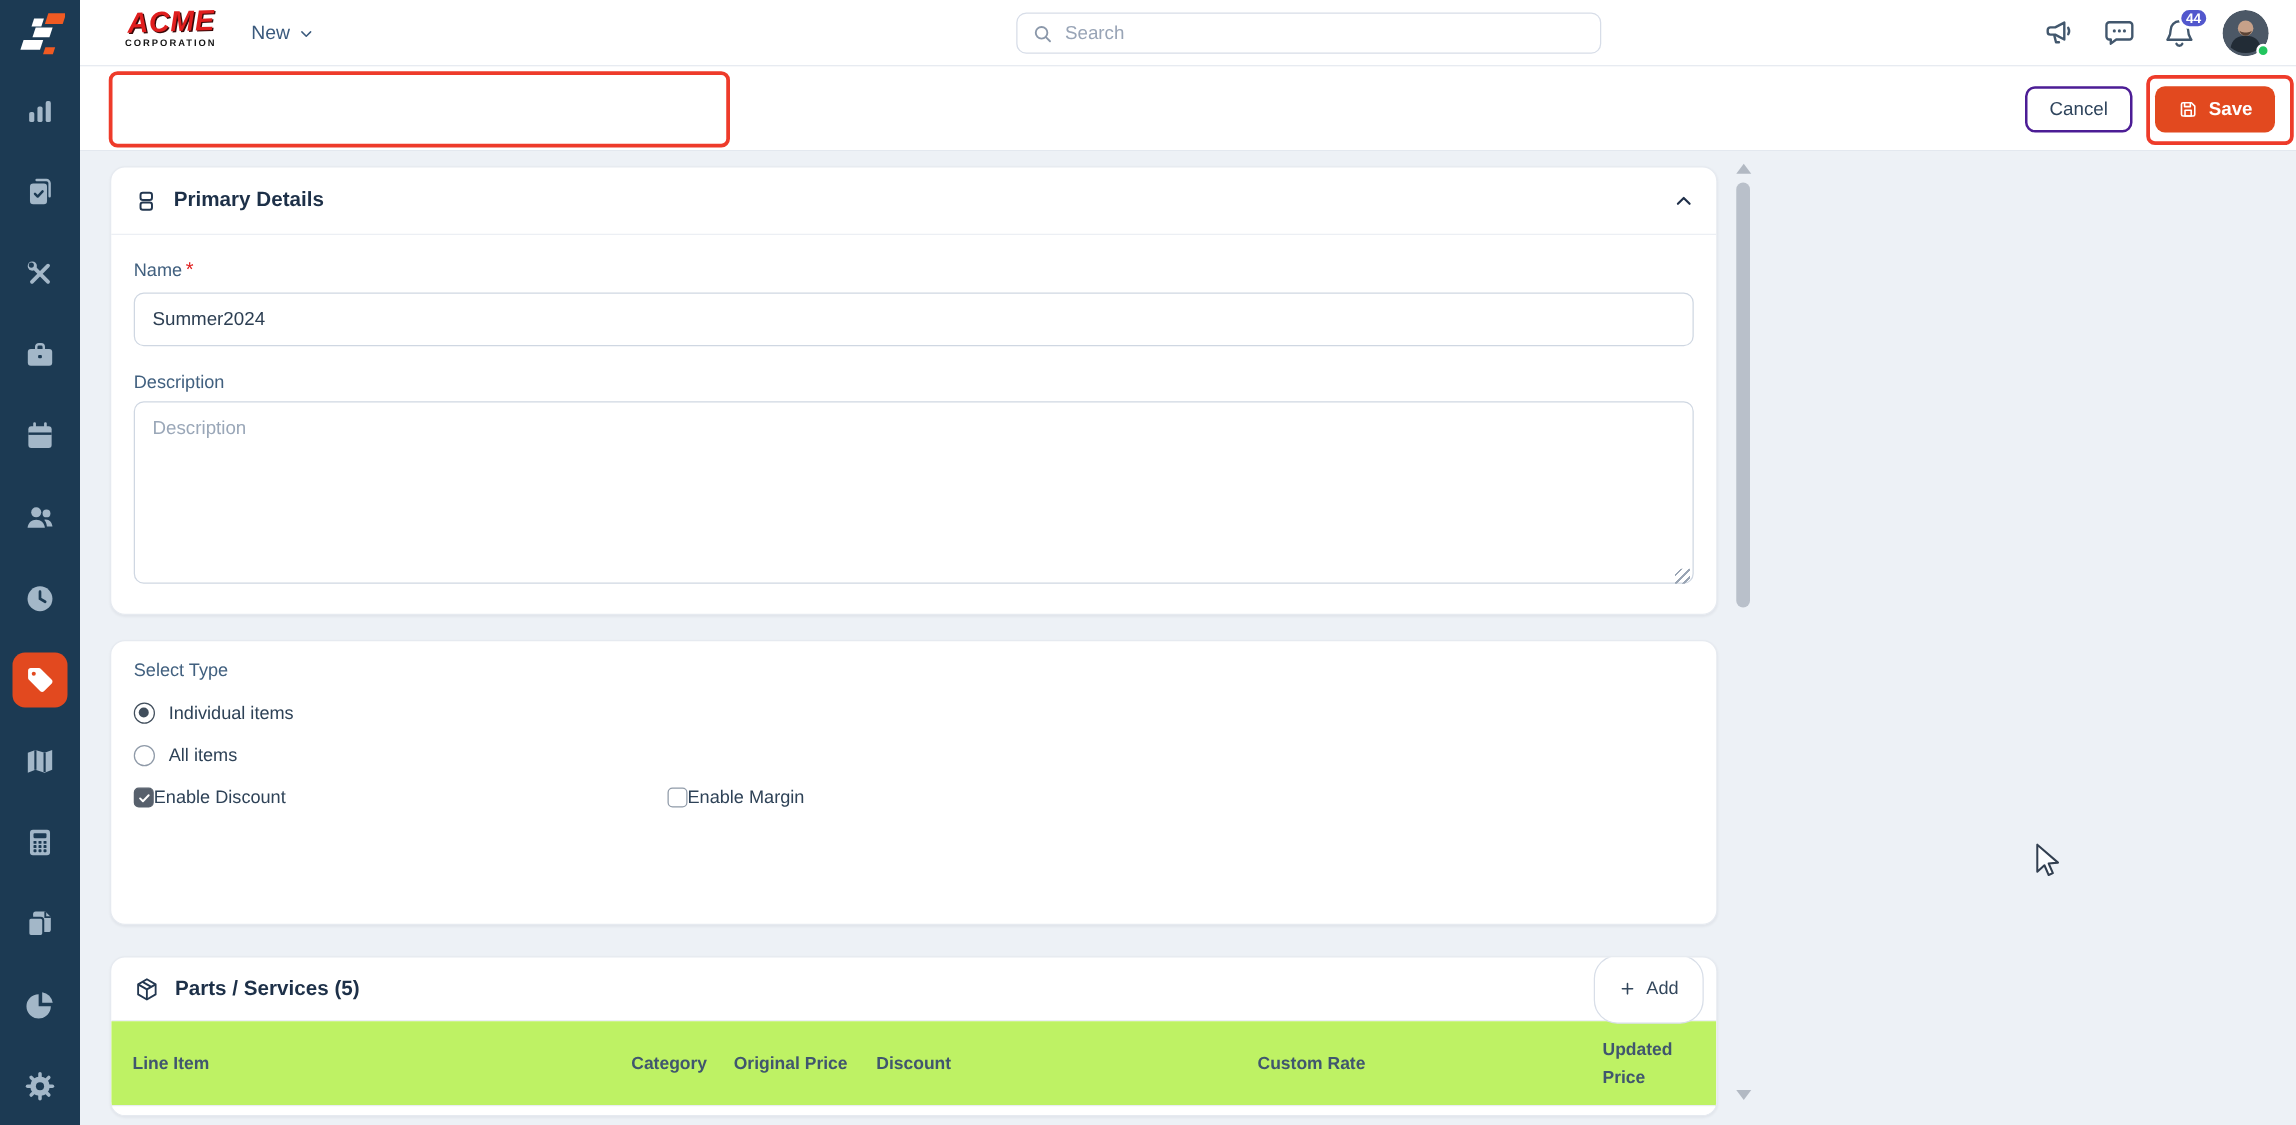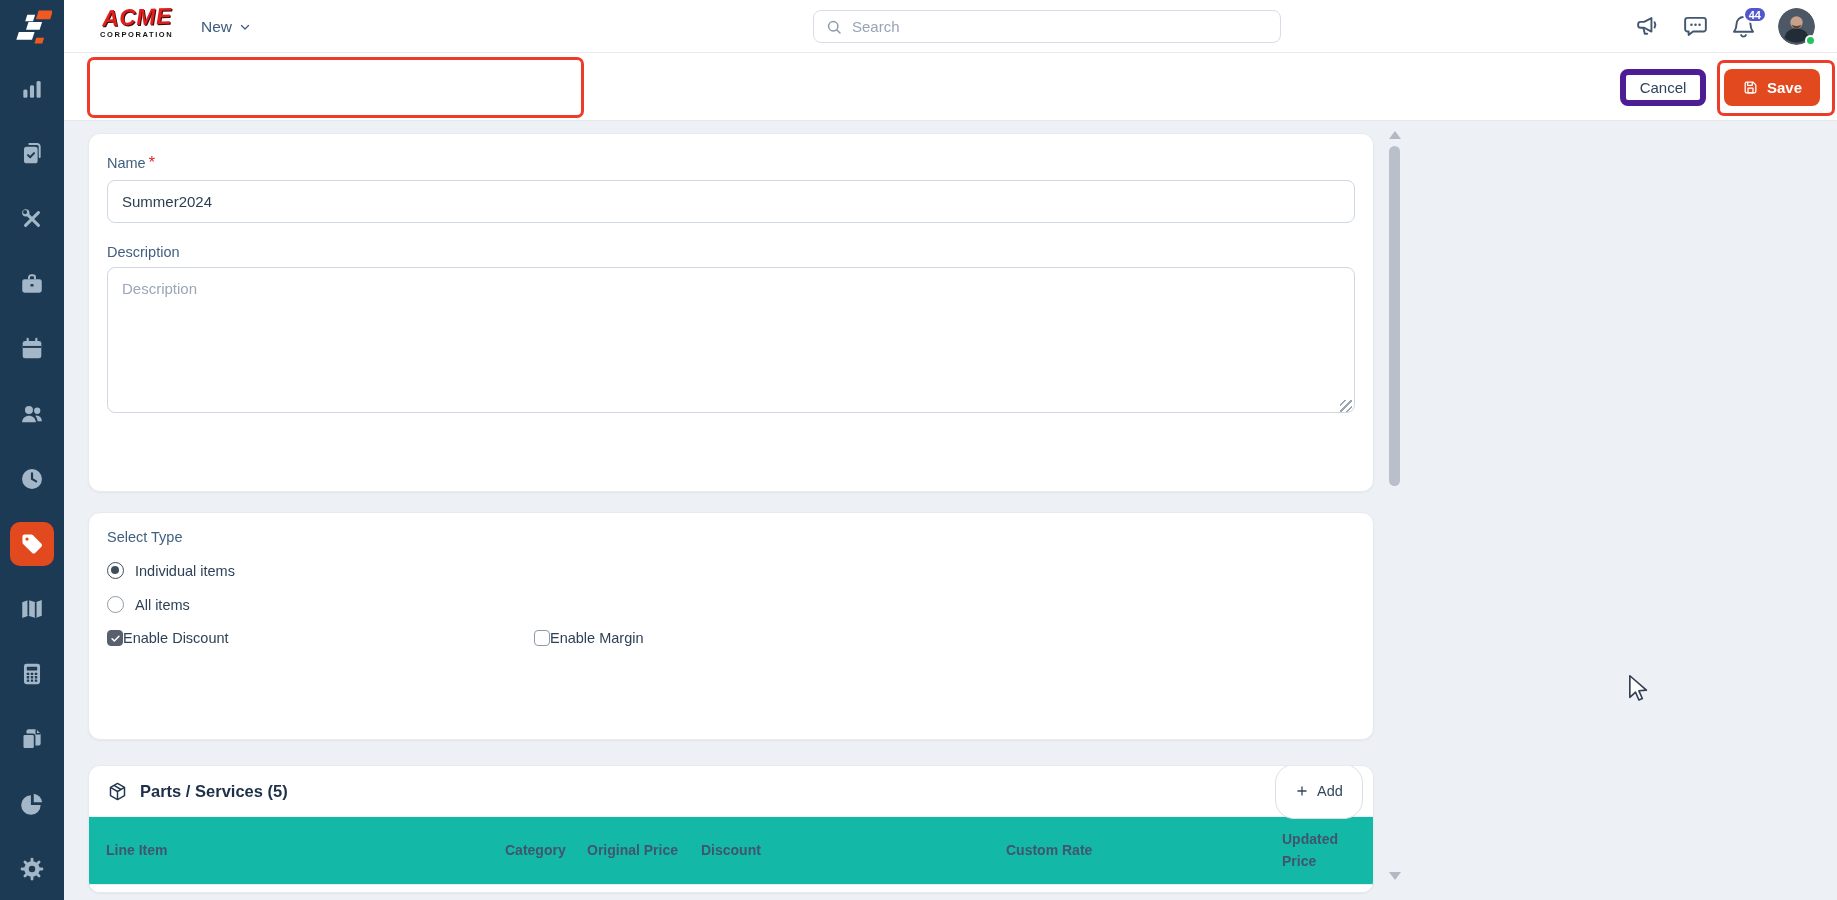--- a/index.html
+++ b/index.html
@@ -28,21 +28,21 @@
   .top-icons { position:absolute; right:22px; top:0; height:53px; display:flex; align-items:center; gap:21px; color:#42576d; }
   .tico { position:relative; display:flex; align-items:center; cursor:pointer; }
   .badge { position:absolute; top:-7px; right:-10px; min-width:21px; height:17px; padding:0 4px; background:#5257cd; color:#fff; font-size:11px; font-weight:700; border:2px solid #fff; border-radius:10px; display:flex; align-items:center; justify-content:center; }
   .avatar { position:relative; width:37px; height:37px; border-radius:50%; overflow:visible; cursor:pointer; }
   .avatar svg { border-radius:50%; display:block; }
   .status-dot { position:absolute; right:-1px; bottom:-1px; width:11px; height:11px; background:#22c55e; border:2px solid #fff; border-radius:50%; }
   
   .actionbar { position:absolute; left:64px; top:53px; width:1773px; height:68px; background:#fff; border-bottom:1px solid #e3e8ef; z-index:9; }
   .breadcrumb { position:absolute; left:36px; top:0; height:68px; display:flex; align-items:center; gap:23px; font-size:16px; color:#3d5a78; }
   .crumb-current { font-weight:700; color:#16283c; }
-  .btn-cancel { position:absolute; left:1556px; top:16px; width:86px; height:37px; background:#fff; border:6px solid #4c1d95; border-radius:8px; font-size:15px; color:#2e445c; font-family:inherit; display:flex; align-items:center; justify-content:center; cursor:pointer; }
+  .btn-cancel { position:absolute; left:1556px; top:16px; width:86px; height:37px; background:#fff; border:2px solid #4c1d95; border-radius:8px; font-size:15px; color:#2e445c; font-family:inherit; display:flex; align-items:center; justify-content:center; cursor:pointer; }
   .btn-save { position:absolute; left:1660px; top:16px; width:96px; height:37px; background:#e2491f; border:none; border-radius:8px; font-size:15px; font-weight:600; color:#fff; font-family:inherit; display:flex; align-items:center; justify-content:center; gap:8px; cursor:pointer; }
   
   .ann { position:absolute; border:3px solid #ee3b2a; border-radius:7px; z-index:40; pointer-events:none; }
   .ann-breadcrumb { left:87px; top:57px; width:497px; height:61px; }
   .ann-save { left:1717px; top:60px; width:118px; height:56px; }
   
   .card { position:absolute; left:88px; width:1286px; background:#fff; border:1px solid #e6eaf0; border-radius:12px; box-shadow:0 1px 2px rgba(16,24,40,.05); }
   .card-1 { top:133px; height:359px; }
   .card-2 { top:512px; height:228px; }
   .card-3 { top:765px; height:128px; overflow:hidden; }
@@ -65,21 +65,21 @@
   .radio { width:17px; height:17px; border:1.8px solid #8f9aa8; border-radius:50%; background:#fff; position:relative; flex:0 0 auto; }
   .radio.checked { border-color:#414e5c; }
   .radio.checked::after { content:""; position:absolute; left:2.6px; top:2.6px; width:8.5px; height:8.5px; border-radius:50%; background:#414e5c; }
   .check-row { display:flex; align-items:center; margin-top:17px; }
   .check-item { display:flex; align-items:center; cursor:pointer; }
   .check-item.first { width:427px; }
   .checkbox { width:16px; height:16px; border-radius:4px; border:1.8px solid #8f9aa8; background:#fff; flex:0 0 auto; display:flex; align-items:center; justify-content:center; }
   .checkbox.checked { background:#57606c; border-color:#57606c; }
   
   .btn-add { margin-left:auto; width:88px; height:55px; background:#fff; border:1px solid #d8dee8; border-radius:19px; font-size:14.5px; color:#33475c; font-family:inherit; display:flex; align-items:center; justify-content:center; gap:8px; cursor:pointer; }
-  .table-head { height:68px; background:#14b8a6; border-bottom:1px solid #e9edf2; display:grid; grid-template-columns:399px 82px 114px 305px 276px 1fr; align-items:center; padding-left:17px; }
+  .table-head { height:68px; background:#bef264; border-bottom:1px solid #e9edf2; display:grid; grid-template-columns:399px 82px 114px 305px 276px 1fr; align-items:center; padding-left:17px; }
   .th { font-size:14px; font-weight:600; color:#40566e; line-height:1.55; padding-right:8px; }
   .row-stub { height:9px; background:#fff; }
   
   .sb-arrow { position:absolute; left:1389px; width:0; height:0; z-index:8; }
   .sb-up { top:131px; border-left:6px solid transparent; border-right:6px solid transparent; border-bottom:8px solid #b2b9c3; }
   .sb-down { top:872px; border-left:6px solid transparent; border-right:6px solid transparent; border-top:8px solid #b2b9c3; }
   .sb-thumb { position:absolute; left:1389px; top:146px; width:11px; height:340px; background:#b9c0ca; border-radius:6px; z-index:8; cursor:pointer; }
   
   .cursor { position:absolute; left:1625px; top:674px; z-index:60; pointer-events:none; }
 </style>
@@ -269,20 +269,32 @@
     <svg width="17" height="17" viewBox="0 0 24 24" fill="none" stroke="#fff" stroke-width="1.8" stroke-linejoin="round">
       <path d="M4.5 6.3c0-1 .8-1.8 1.8-1.8h9.4l3.8 3.8v9.4c0 1-.8 1.8-1.8 1.8H6.3c-1 0-1.8-.8-1.8-1.8z"></path>
       <path d="M8 4.5v4.4h6.5V4.5"></path>
         <rect x="8.5" y="13" width="7" height="6.5"></rect>
     </svg>
     <span>Save</span>
   </button>
 </div>
 
 <section class="card card-1">
+  <div class="card-head">
+    <svg width="20" height="20" viewBox="0 0 24 24" fill="none" stroke="#233750" stroke-width="1.9">
+        <rect x="6.5" y="3.8" width="11" height="7" rx="2.2"></rect>
+        <rect x="6.5" y="13.2" width="11" height="7" rx="2.2"></rect>
+      </svg>
+    <span class="card-title">Primary Details</span>
+    <span class="collapse-btn">
+      <svg width="16" height="16" viewBox="0 0 24 24" fill="none" stroke="#20304a" stroke-width="2.6" stroke-linecap="round" stroke-linejoin="round">
+          <path d="M5 15l7-7 7 7"></path>
+        </svg>
+    </span>
+  </div>
   <div class="card-body">
     <div style="margin-top:20px;">
       <span class="field-label">Name</span><span class="req">*</span>
       <input class="text-input" type="text" value="Summer2024" style="">
     </div>
     <div style="margin-top:20px;">
       <span class="field-label">Description</span>
       <div class="desc-wrap">
         <textarea class="text-area" placeholder="Description" style=""></textarea>
         <div class="resize-grip"></div>

